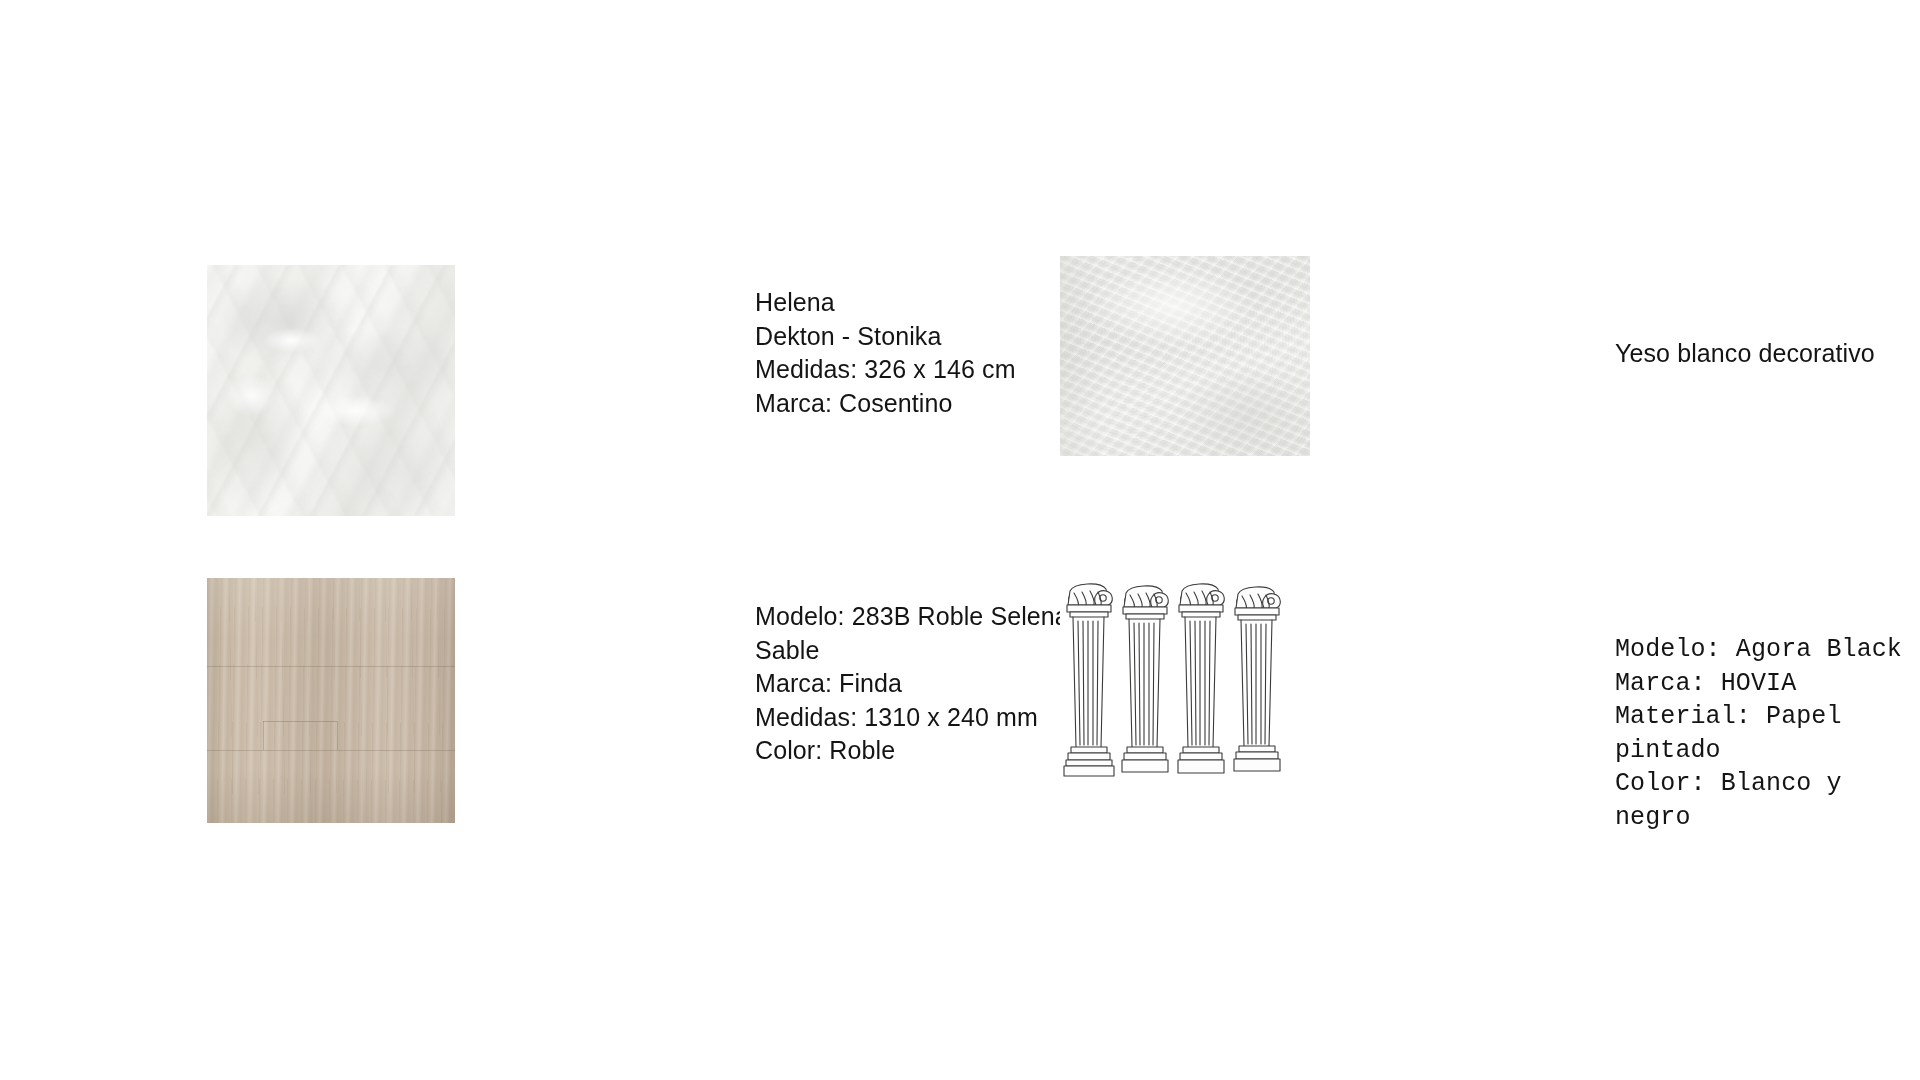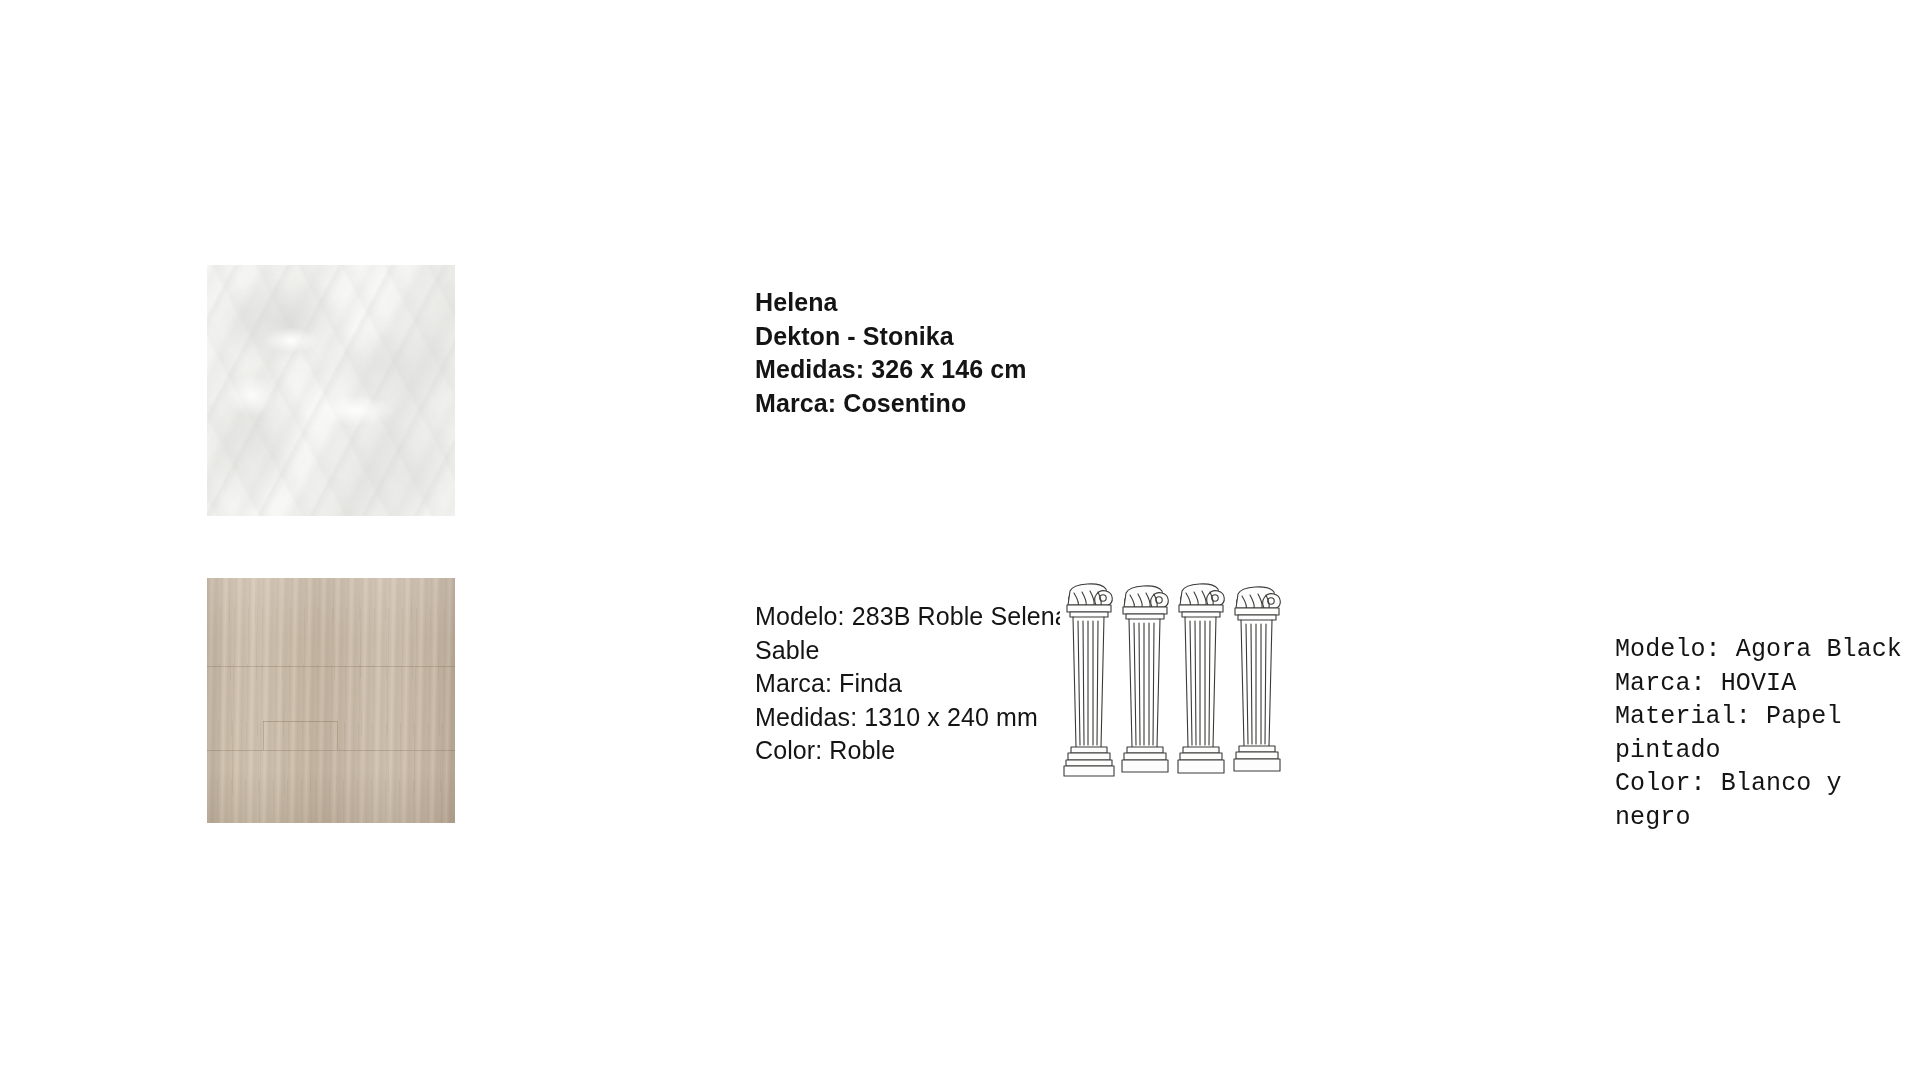--- a/index.html
+++ b/index.html
@@ -41,21 +41,20 @@
     line-height: 1.34;
     color: #141414;
     white-space: pre-line;
     letter-spacing: 0.1px;
   }
 
   
   #card-helena {
     left: 207px;
     top: 265px;
-    font-weight: bold;
   }
   #card-helena .swatch {
     width: 248px;
     height: 251px;
     background:
       radial-gradient(ellipse 120px 70px at 30% 22%, rgba(221,221,219,0.85) 0%, rgba(255,255,255,0) 62%),
       radial-gradient(ellipse 150px 60px at 72% 40%, rgba(226,226,224,0.7) 0%, rgba(255,255,255,0) 65%),
       radial-gradient(ellipse 90px 120px at 20% 70%, rgba(224,224,221,0.75) 0%, rgba(255,255,255,0) 60%),
       radial-gradient(ellipse 130px 80px at 80% 82%, rgba(229,229,227,0.7) 0%, rgba(255,255,255,0) 62%),
       linear-gradient(115deg, #f7f7f5 0%, #efefec 28%, #f9f9f7 48%, #e9e9e6 70%, #f6f6f4 100%);
@@ -183,20 +182,24 @@
 <div class="board">
 
   <div class="material-card" id="card-helena">
     <div class="swatch"></div>
     <div class="caption">Helena
 Dekton - Stonika
 Medidas: 326 x 146 cm
 Marca: Cosentino</div>
   </div>
 
+  <div class="material-card" id="card-yeso">
+    <div class="swatch"></div>
+    <div class="caption">Yeso blanco decorativo</div>
+  </div>
 
   <div class="material-card" id="card-suelo">
     <div class="swatch">
       <div class="plank-line" style="left:0; top:88px; width:248px; height:1px;"></div>
       <div class="plank-line" style="left:0; top:172px; width:248px; height:1px;"></div>
       <div class="plank-line" style="left:56px; top:143px; width:74px; height:1px; background:rgba(120,100,78,0.35);"></div>
       <div class="plank-line" style="left:56px; top:143px; width:1px; height:29px;"></div>
       <div class="plank-line" style="left:130px; top:143px; width:1px; height:29px;"></div>
     </div>
     <div class="caption caption-suelo-wrap" style="width:380px;">Modelo: 283B Roble Selena Sable

